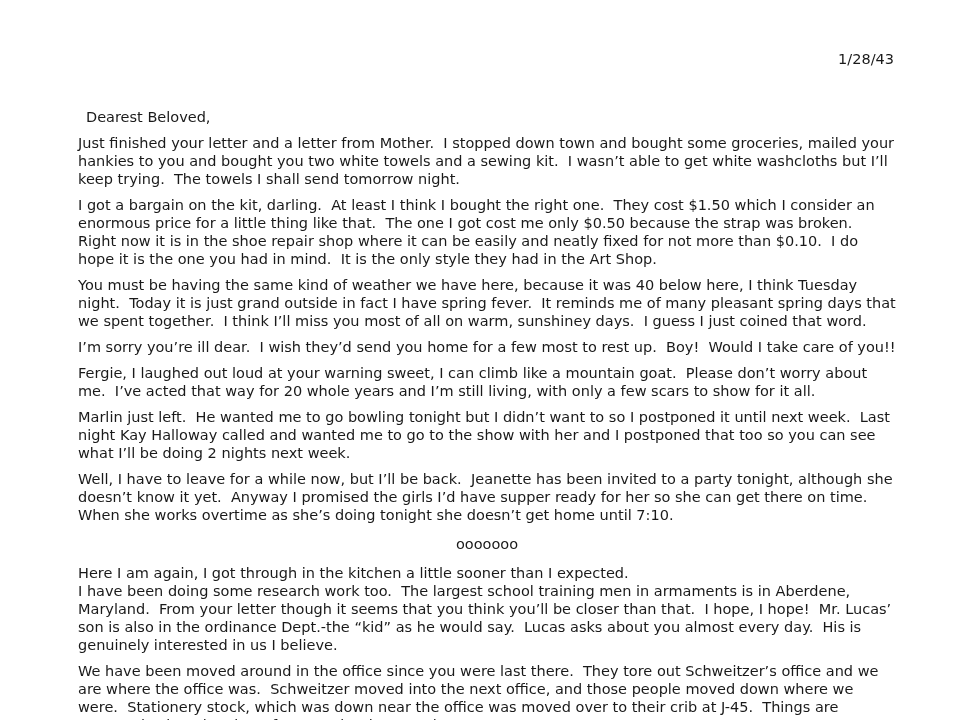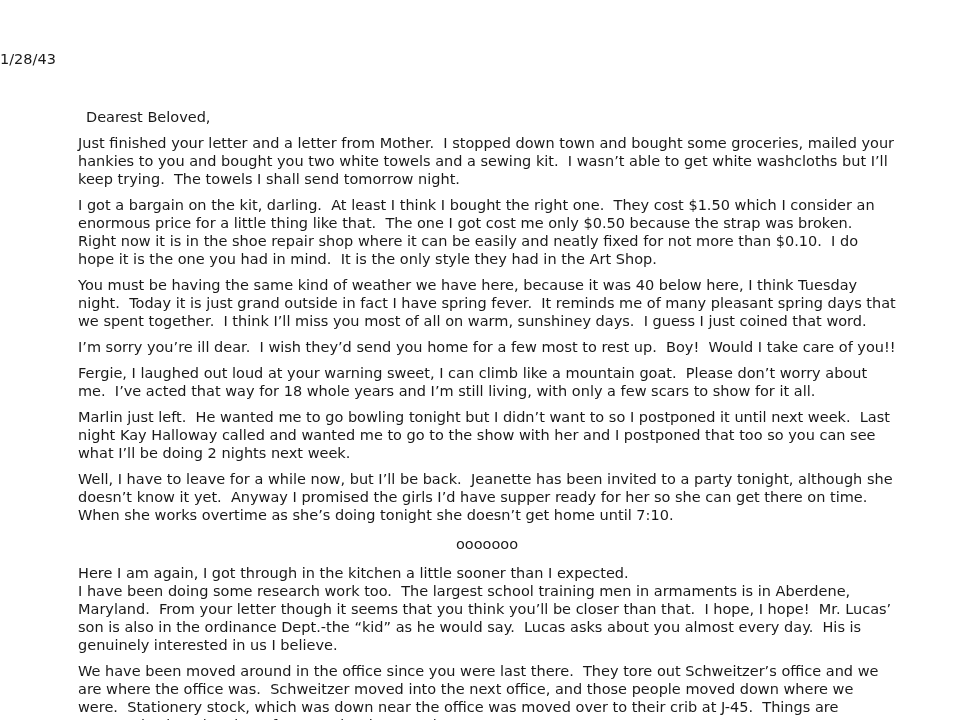--- a/index.html
+++ b/index.html
@@ -14,21 +14,23 @@
     background: #ffffff;
     overflow: hidden;
     font-family: "DejaVu Sans", "Liberation Sans", sans-serif;
     color: #1a1a1a;
     font-size: 14.5px;
     line-height: 18px;
     box-sizing: border-box;
   }
   .date-block {
     padding: 14px 66px 0 0;
+    text-align: right;
     white-space: pre-wrap;
+    margin-left: 24px;
   }
   .date-line {
     display: block;
   }
   .content {
     padding: 4px 64px 0 78px;
   }
   .salutation {
     margin: 0 0 8px 8px;
     white-space: pre-wrap;
@@ -60,21 +62,21 @@
     <p class="salutation">Dearest Beloved,</p>
 
     <p class="para">Just finished your letter and a letter from Mother.  I stopped down town and bought some groceries, mailed your hankies to you and bought you two white towels and a sewing kit.  I wasn’t able to get white washcloths but I’ll keep trying.  The towels I shall send tomorrow night.</p>
 
     <p class="para">I got a bargain on the kit, darling.  At least I think I bought the right one.  They cost $1.50 which I consider an enormous price for a little thing like that.  The one I got cost me only $0.50 because the strap was broken.  Right now it is in the shoe repair shop where it can be easily and neatly fixed for not more than $0.10.  I do hope it is the one you had in mind.  It is the only style they had in the Art Shop.</p>
 
     <p class="para">You must be having the same kind of weather we have here, because it was 40 below here, I think Tuesday night.  Today it is just grand outside in fact I have spring fever.  It reminds me of many pleasant spring days that we spent together.  I think I’ll miss you most of all on warm, sunshiney days.  I guess I just coined that word.</p>
 
     <p class="para">I’m sorry you’re ill dear.  I wish they’d send you home for a few most to rest up.  Boy!  Would I take care of you!!</p>
 
-    <p class="para">Fergie, I laughed out loud at your warning sweet, I can climb like a mountain goat.  Please don’t worry about me.  I’ve acted that way for 18 whole years and I’m still living, with only a few scars to show for it all.</p>
+    <p class="para">Fergie, I laughed out loud at your warning sweet, I can climb like a mountain goat.  Please don’t worry about me.  I’ve acted that way for 20 whole years and I’m still living, with only a few scars to show for it all.</p>
 
     <p class="para">Marlin just left.  He wanted me to go bowling tonight but I didn’t want to so I postponed it until next week.  Last night Kay Halloway called and wanted me to go to the show with her and I postponed that too so you can see what I’ll be doing 2 nights next week.</p>
 
     <p class="para no-gap">Well, I have to leave for a while now, but I’ll be back.  Jeanette has been invited to a party tonight, although she doesn’t know it yet.  Anyway I promised the girls I’d have supper ready for her so she can get there on time.  When she works overtime as she’s doing tonight she doesn’t get home until 7:10.</p>
 
     <p class="separator-line">ooooooo</p>
 
     <p class="para">Here I am again, I got through in the kitchen a little sooner than I expected.
 I have been doing some research work too.  The largest school training men in armaments is in Aberdene, Maryland.  From your letter though it seems that you think you’ll be closer than that.  I hope, I hope!  Mr. Lucas’ son is also in the ordinance Dept.-the “kid” as he would say.  Lucas asks about you almost every day.  His is genuinely interested in us I believe.</p>
 

